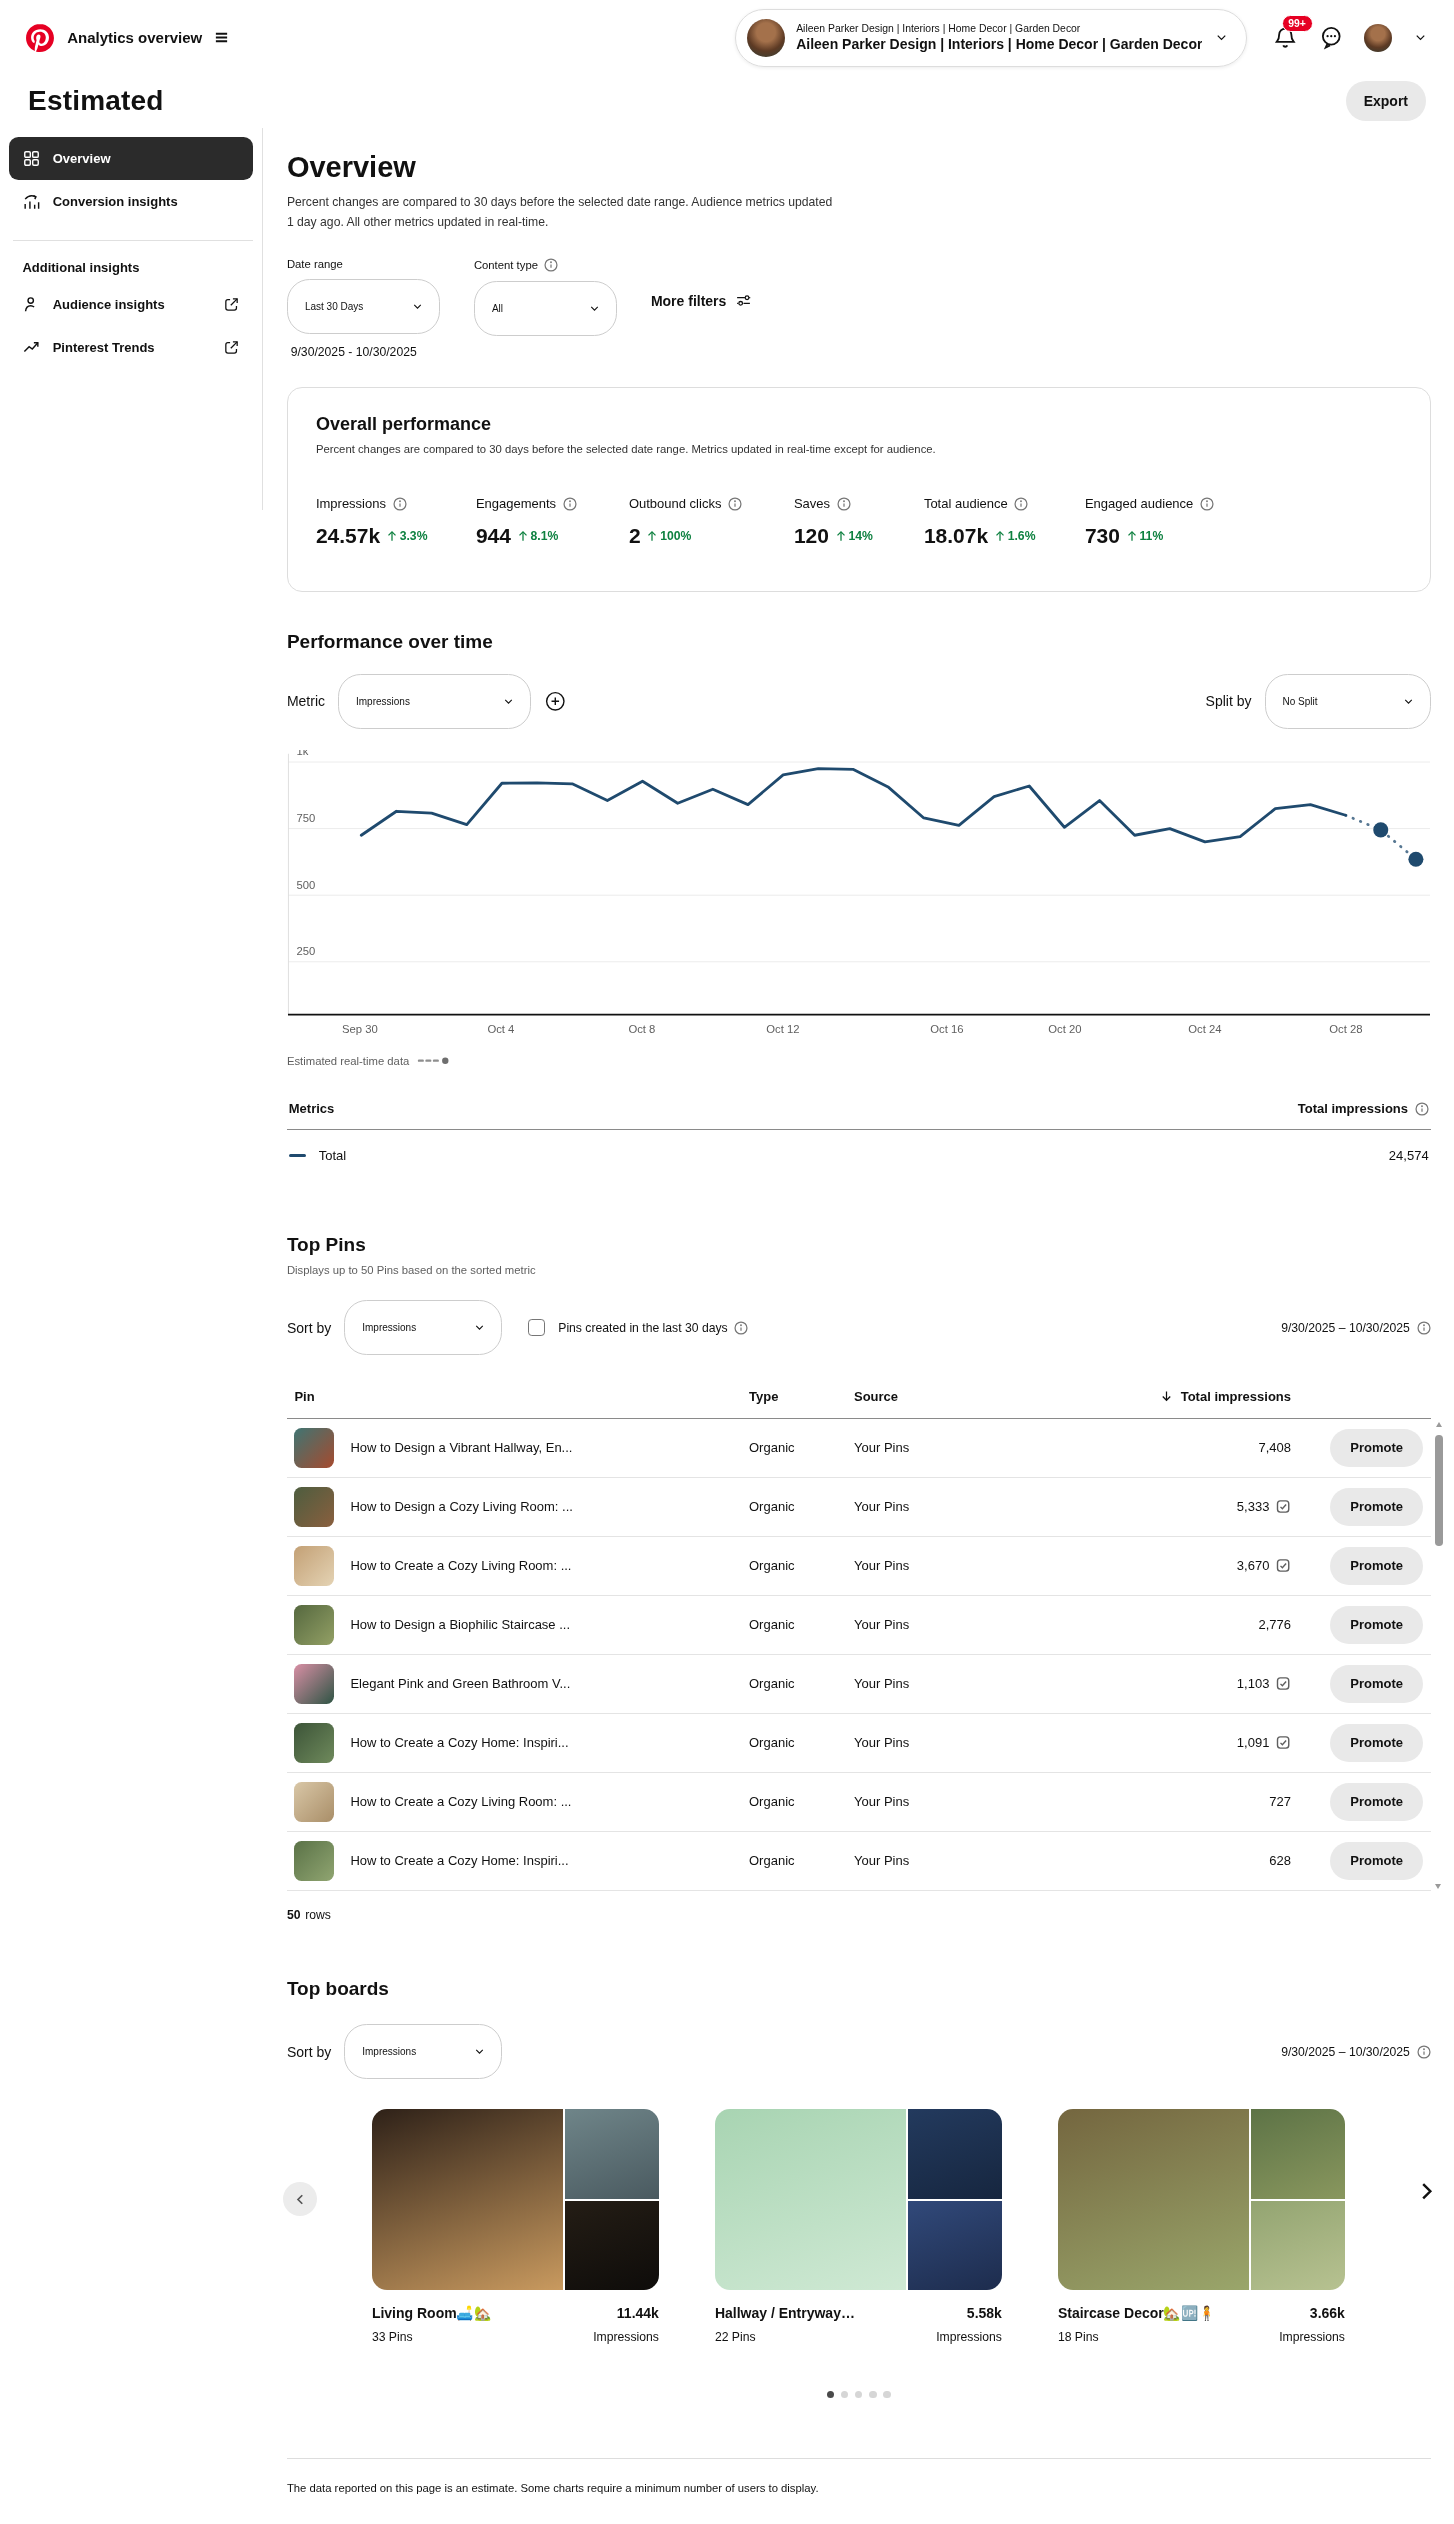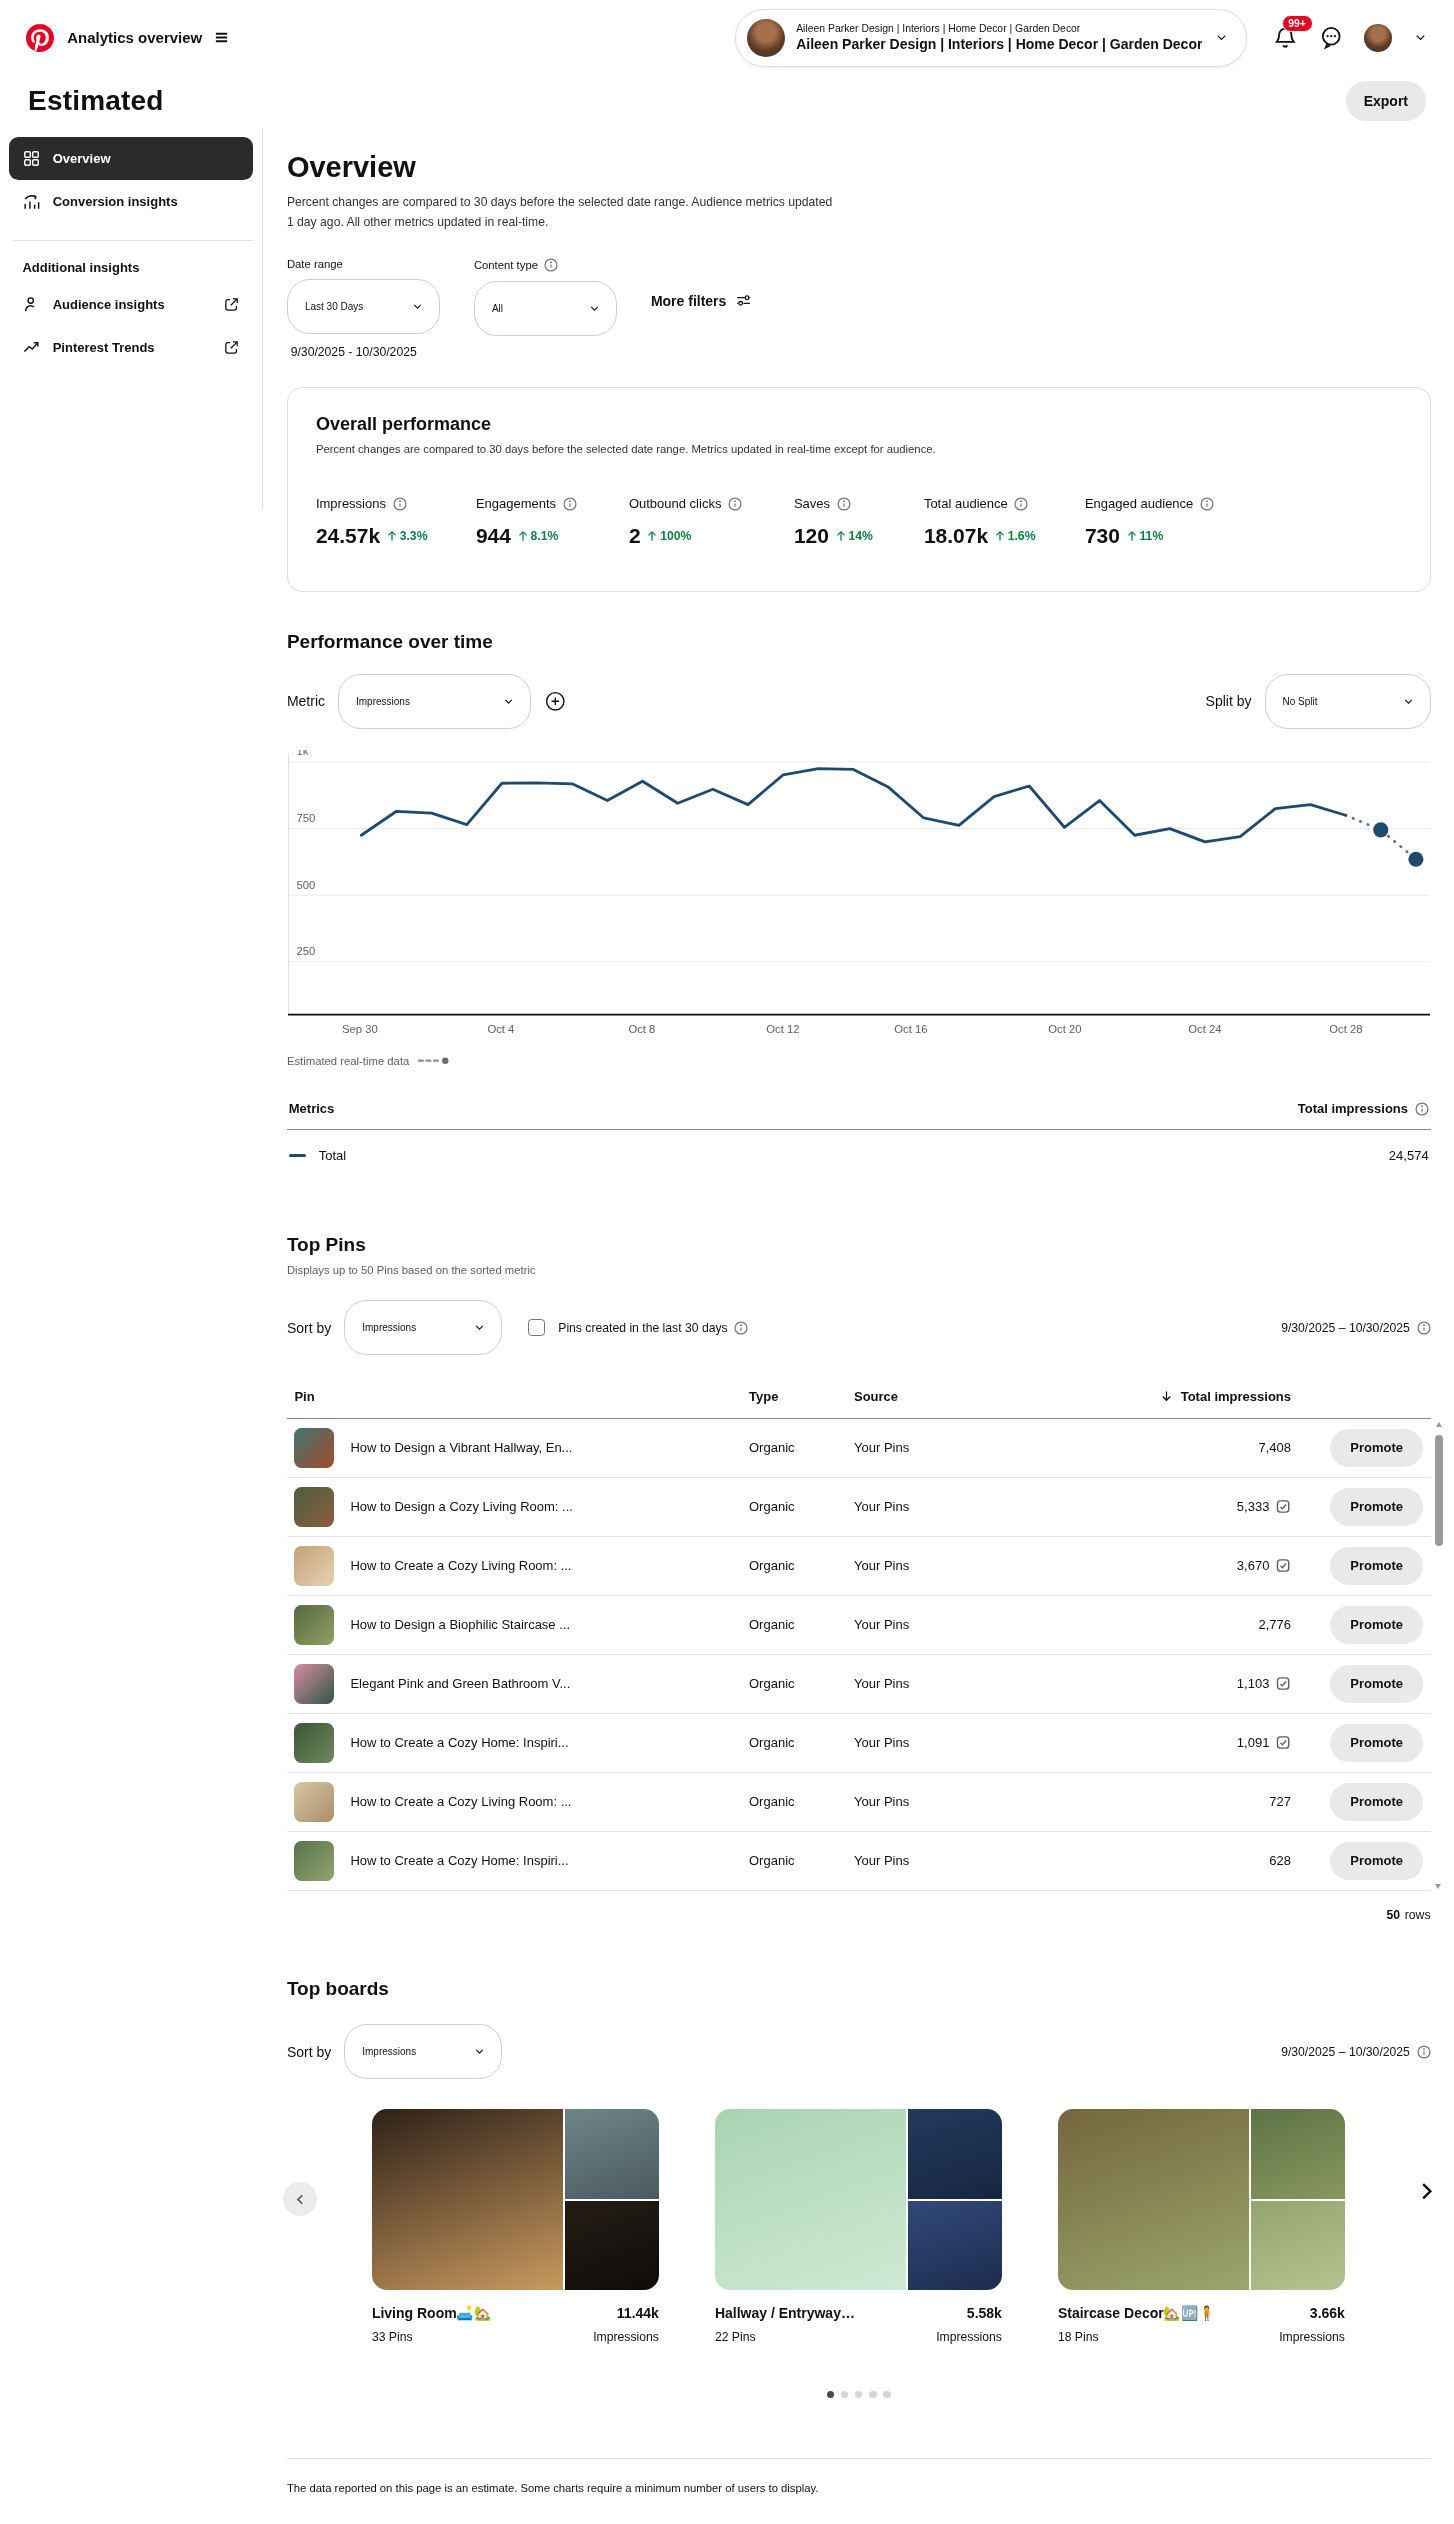--- a/index.html
+++ b/index.html
@@ -125,21 +125,21 @@
   .badge-icon{width:15px;height:15px;display:inline-flex}
   .badge-icon svg{width:15px;height:15px}
   .promote{height:38px;border-radius:19px;background:var(--btn);border:none;font-size:13px;
     font-weight:700;padding:0 20px;font-family:inherit;color:#111;cursor:pointer}
   .tp-scroll{position:absolute;right:-13px;top:41px;bottom:1.9px;width:9.4px}
   .tp-scroll .tri-up{width:0;height:0;border-left:3.8px solid transparent;border-right:3.8px solid transparent;
     border-bottom:5.6px solid #9a9a9a;margin:0 auto}
   .tp-scroll .tri-dn{width:0;height:0;border-left:3.8px solid transparent;border-right:3.8px solid transparent;
     border-top:5.6px solid #9a9a9a;margin:0 auto;position:absolute;bottom:0;left:0.9px}
   .tp-scroll .sthumb{width:7.5px;border-radius:3.8px;background:#9a9a9a;height:111px;margin:7.5px auto 0}
-  .rows-count{display:flex;justify-content:flex-end;font-size:12.2px;margin-top:17px;gap:4.7px}
+  .rows-count{display:flex;justify-content:flex-start;font-size:12.2px;margin-top:17px;gap:4.7px}
   .rows-count b{font-weight:700}
 
   
   .tb-section{margin-top:56px}
   .carousel{position:relative;margin-top:30px}
   .boards-row{display:flex;gap:56px;margin-left:85px}
   .board{width:287px;flex:none;cursor:pointer}
   .board-img{height:181px;border-radius:15px;overflow:hidden;display:flex;gap:1.9px}
   .bi-main{flex:1}
   .bi-side{width:94px;flex:none;display:flex;flex-direction:column;gap:1.9px}
@@ -507,21 +507,21 @@
             <path d="M1125.2 69.4 L1162.6 85.0 L1200.0 116.2" fill="none" stroke="#1f4a6e" stroke-width="3" stroke-dasharray="0.5 8" stroke-linecap="round" opacity="0.75"></path>
             <circle cx="1162.6" cy="85.0" r="8" fill="#1f4a6e"></circle>
             <circle cx="1200.0" cy="116.2" r="8" fill="#1f4a6e"></circle>
           </svg>
         </div>
       <div class="x-labels" id="x-labels">
           <div style="left: 73px;">Sep 30</div>
           <div style="left: 214px;">Oct 4</div>
           <div style="left: 355px;">Oct 8</div>
           <div style="left: 496px;">Oct 12</div>
-          <div style="left: 624px;">Oct 16</div>
+          <div style="left: 660px;">Oct 16</div>
           <div style="left: 778px;">Oct 20</div>
           <div style="left: 918px;">Oct 24</div>
           <div style="left: 1059px;">Oct 28</div>
         </div>
     </div>
     <div class="est-legend">
       <span>Estimated real-time data</span>
       <svg width="34" height="9.4" viewBox="0 0 36 10">
           <path d="M2 5h4M10 5h4M18 5h4" stroke="#8e8e8e" stroke-width="2.5" stroke-linecap="round"></path>
           <circle cx="30" cy="5" r="3.4" fill="#6e6e6e"></circle>

